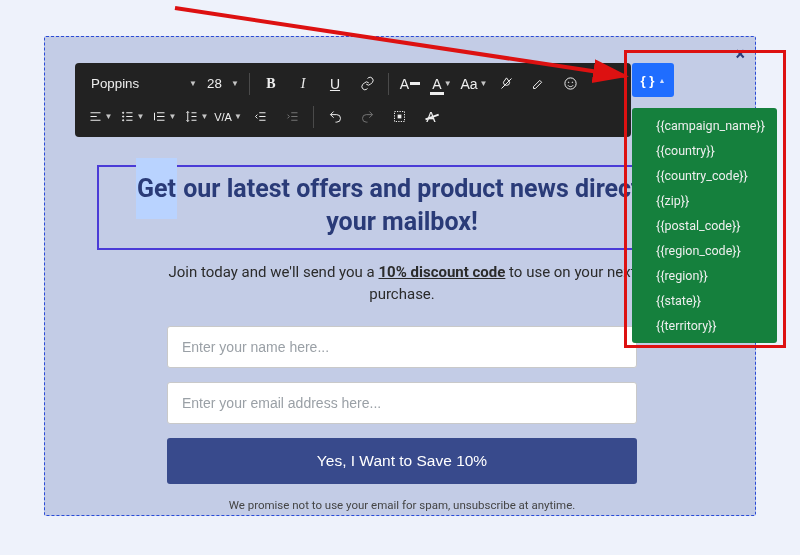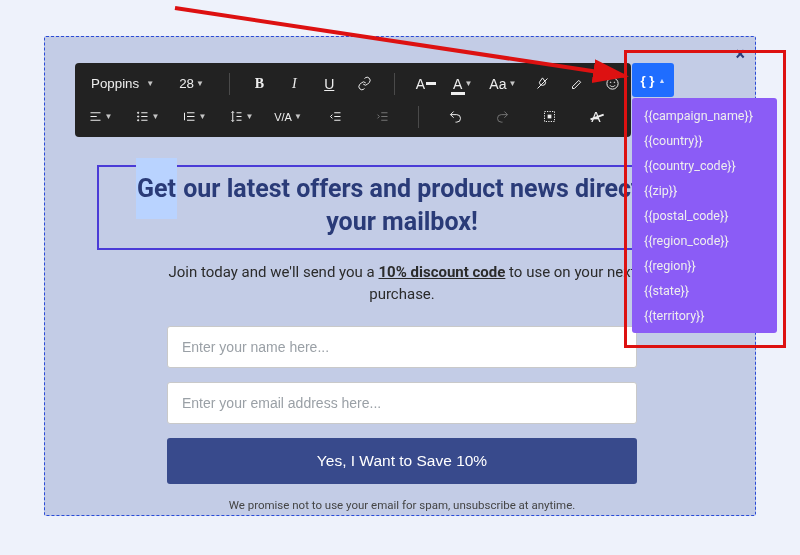--- a/index.html
+++ b/index.html
@@ -87,21 +87,21 @@
     width: 556px; height: 74px;
     background: #222;
     border-radius: 4px;
     color: #eee;
     display: flex;
     flex-direction: column;
     padding: 4px 10px;
     font-size: 13px;
     z-index: 5;
   }
-  .trow { display: flex; align-items: center; height: 34px; gap: 17px; }
+  .trow { display: flex; align-items: center; height: 34px; gap: 2px; }
   .trow > * { display: flex; align-items: center; justify-content: center; }
   .font-sel {
     width: 118px; height: 26px;
     background: #222; border: none; color: #eee;
     text-align: left; padding: 0 6px;
     cursor: pointer;
     justify-content: space-between;
   }
   .size-sel { width: 38px; height: 26px; background:#222; border:none; color:#eee; cursor:pointer; justify-content: space-between; padding: 0 4px 0 2px; text-align: center;}
   .tbtn {
@@ -122,25 +122,25 @@
     border-radius: 3px;
     display:flex; align-items:center; justify-content:center;
     font-weight: 700;
     z-index: 6;
     cursor: pointer;
   }
   .merge-btn .caret { font-size: 7px; margin-left: 4px; }
 
   .dropdown {
     position: absolute;
-    left: 632px; top: 98px;
+    left: 632px; top: 108px;
     width: 145px;
-    background: #8b5cf6;
+    background: #15803d;
     border-radius: 3px;
-    padding: 5px 0;
+    padding: 5px 12px;
     z-index: 6;
   }
   .dropdown .item {
     color: #eee;
     font-size: 12.5px;
     padding: 5px 12px;
     cursor: pointer;
     white-space: nowrap;
   }
 

